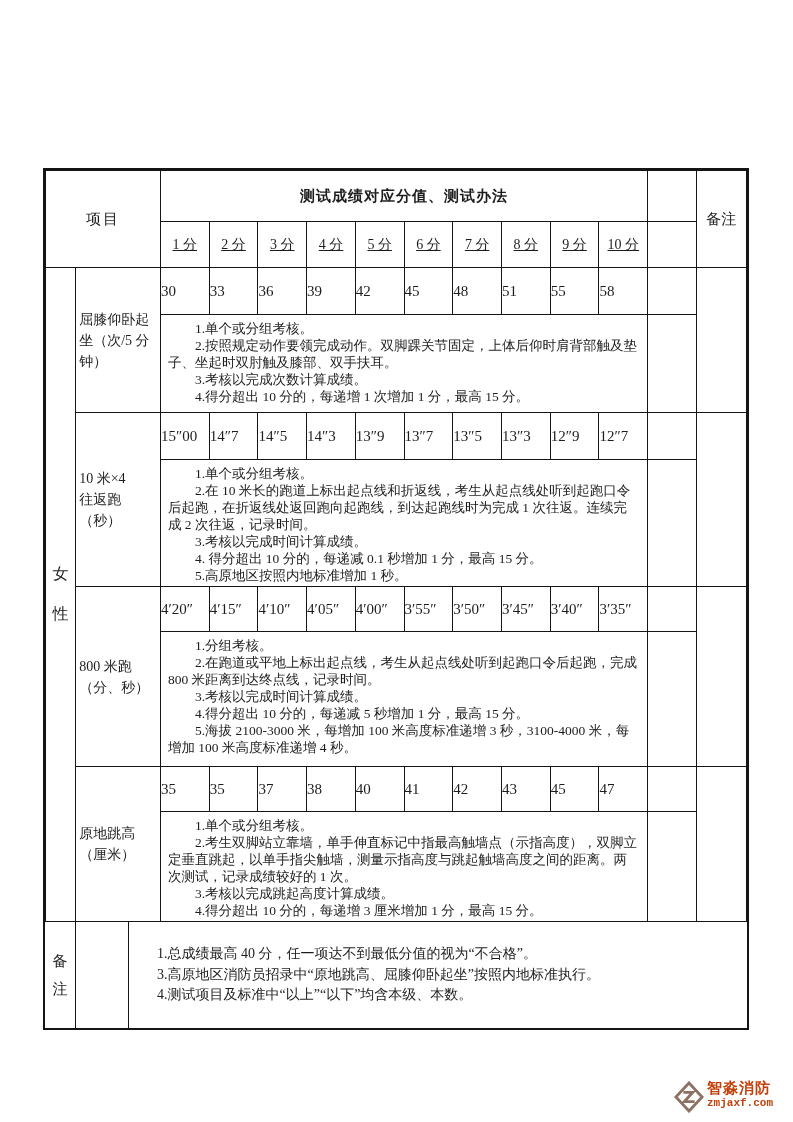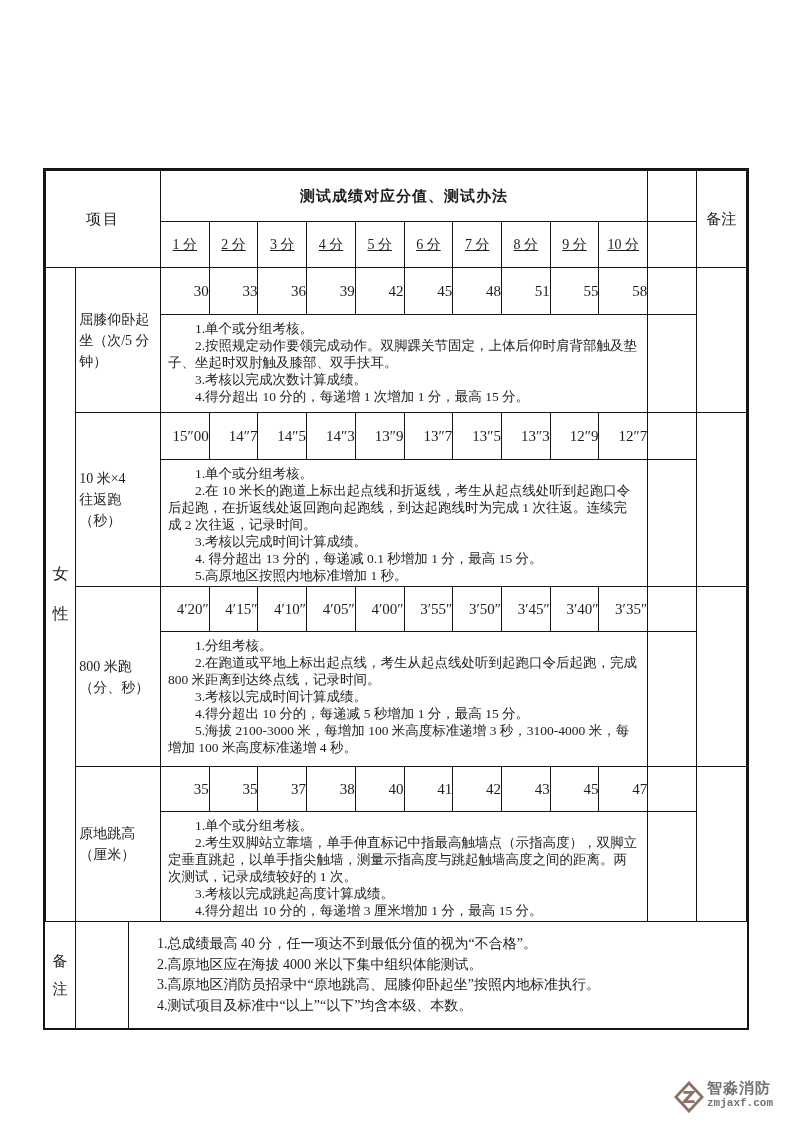--- a/index.html
+++ b/index.html
@@ -19,21 +19,21 @@
   .rh-hdr1{height:51px}.rh-hdr2{height:46px}
   .rh-v1{height:47px}.rh-m1{height:98px}
   .rh-v2{height:47px}.rh-m2{height:120px}
   .rh-v3{height:45px}.rh-m3{height:135px}
   .rh-v4{height:45px}.rh-m4{height:110px}
 
   .proj-cell{text-align:center;font-size:15px;letter-spacing:2px;}
   .main-hdr{text-align:center;font-size:15px;letter-spacing:1px;font-weight:600;}
   .remark-hdr{text-align:center;font-size:15px;}
   .sub-hdr{text-align:center;font-size:14px;text-decoration:underline;}
-  .val{text-align:right;font-size:15px;}
+  .val{text-align:left;font-size:15px;}
   .gender-cell{text-align:center;}
   .vstack{display:flex;flex-direction:column;align-items:center;justify-content:center;gap:19px;font-size:16px;}
   .item-name{text-align:left;font-size:14px;line-height:21px;padding:0 3px;}
   .item-name span{display:block;}
   .method{vertical-align:top;padding:5px 8px 2px 7px;font-size:13.5px;line-height:17px;}
   .method p{margin:0;text-indent:2em;}
 
   .notes-row{flex:1;display:flex;min-height:0;}
   .notes-side{width:30px;border-right:1px solid #151515;flex:none;}
   .notes-side .vstack{height:100%;gap:9px;font-size:15px;}
@@ -145,21 +145,21 @@
       <td class="val">12″7</td>
       <td></td>
       <td rowspan="2"></td>
     </tr>
 
     <tr class="rh-m2">
       <td class="method" colspan="10">
         <p>1.单个或分组考核。</p>
         <p>2.在 10 米长的跑道上标出起点线和折返线，考生从起点线处听到起跑口令后起跑，在折返线处返回跑向起跑线，到达起跑线时为完成 1 次往返。连续完成 2 次往返，记录时间。</p>
         <p>3.考核以完成时间计算成绩。</p>
-        <p>4. 得分超出 13 分的，每递减 0.1 秒增加 1 分，最高 15 分。</p>
+        <p>4. 得分超出 10 分的，每递减 0.1 秒增加 1 分，最高 15 分。</p>
         <p>5.高原地区按照内地标准增加 1 秒。</p>
       </td>
       <td></td>
     </tr>
 
     <tr class="rh-v3">
       <td class="item-name" rowspan="2">
         <span>800 米跑</span>
         <span>（分、秒）</span>
       </td>
@@ -222,28 +222,27 @@
   <div class="notes-row">
     <div class="notes-side">
       <div class="vstack">
         <span>备</span>
         <span>注</span>
       </div>
     </div>
     <div class="notes-empty"></div>
     <div class="notes-body">
       <p>1.总成绩最高 40 分，任一项达不到最低分值的视为“不合格”。</p>
-      <p>2.高原地区应在海拔 4000 米以下集中组织体能测试。</p>
       <p>3.高原地区消防员招录中“原地跳高、屈膝仰卧起坐”按照内地标准执行。</p>
       <p>4.测试项目及标准中“以上”“以下”均含本级、本数。</p>
     </div>
   </div>
 </div>
 
-<div class="watermark" id="watermark" style="color: #737373;">
+<div class="watermark" id="watermark" style="color: #c2410c;">
   <span>
     <svg width="30" height="32" viewBox="0 0 32 34">
       <polygon points="16,2 30,17 16,32 2,17" fill="none" stroke="#8b7265" stroke-width="3"></polygon>
       <path d="M10 12 L20 12 L11 22 L22 22" fill="none" stroke="#8b7265" stroke-width="3"></path>
     </svg>
   </span>
   <span class="wm-text">
     <span class="wm-brand">智淼消防</span>
     <span class="wm-domain">zmjaxf.com</span>
   </span>

